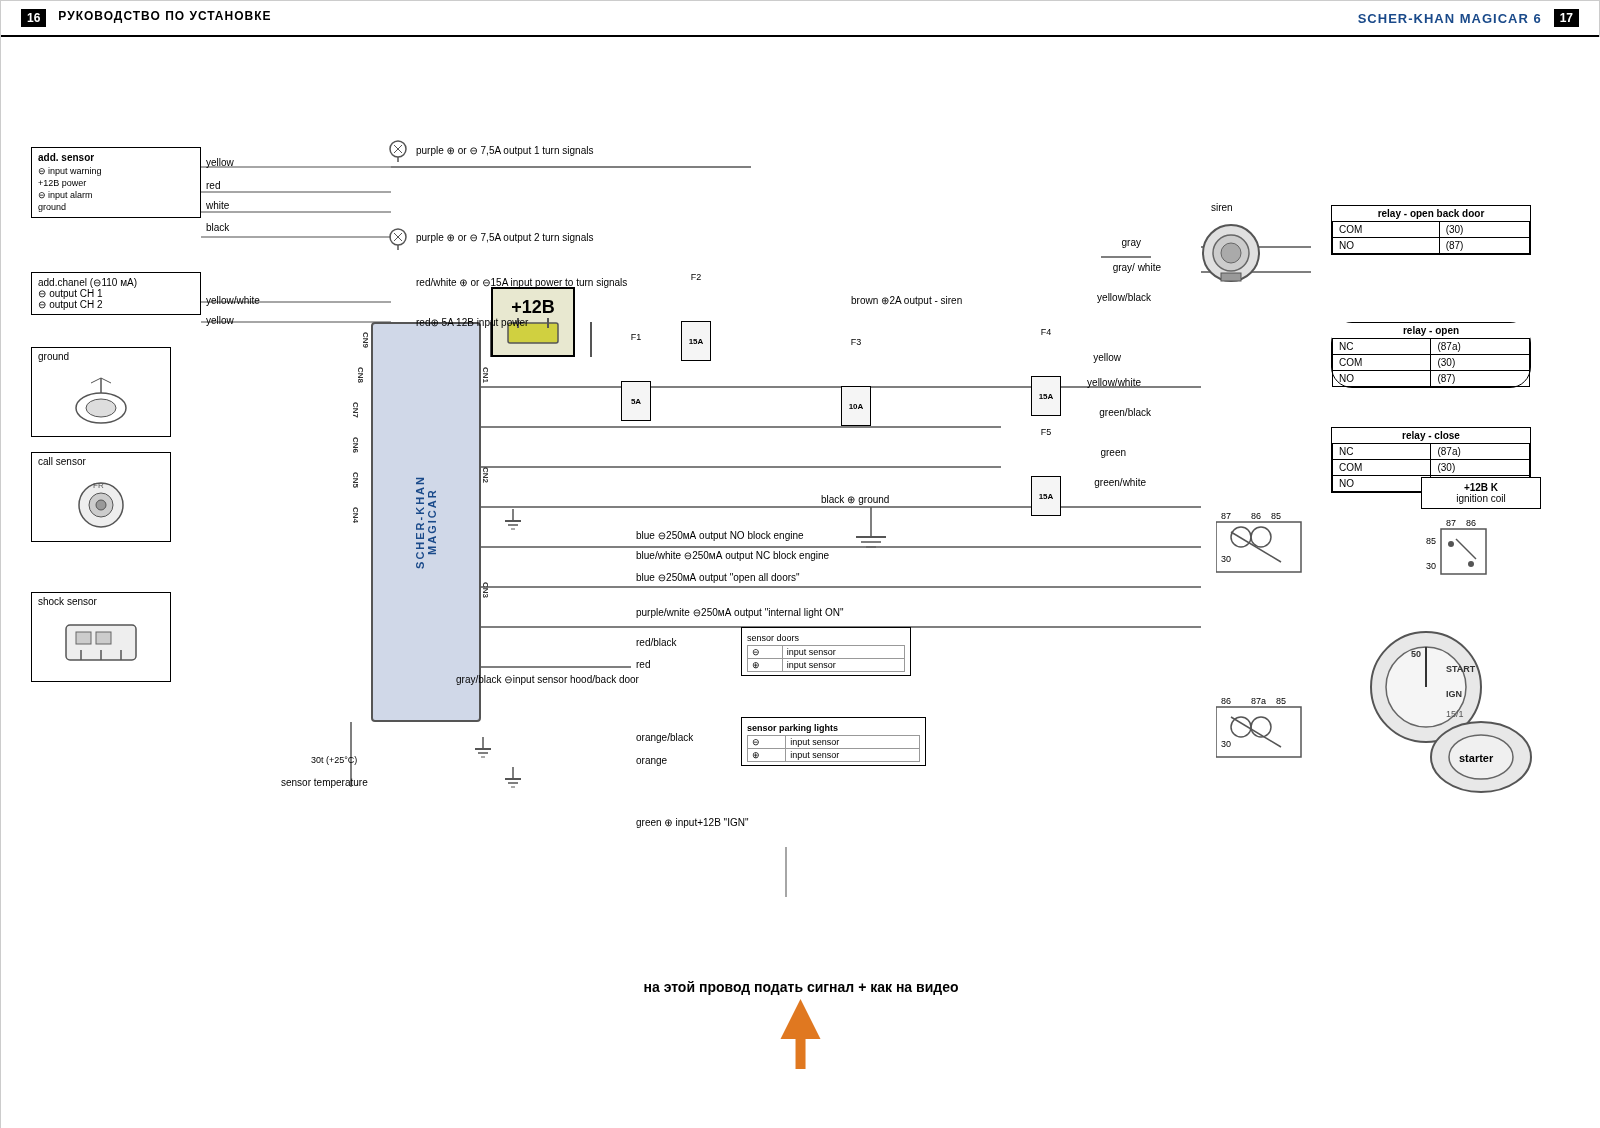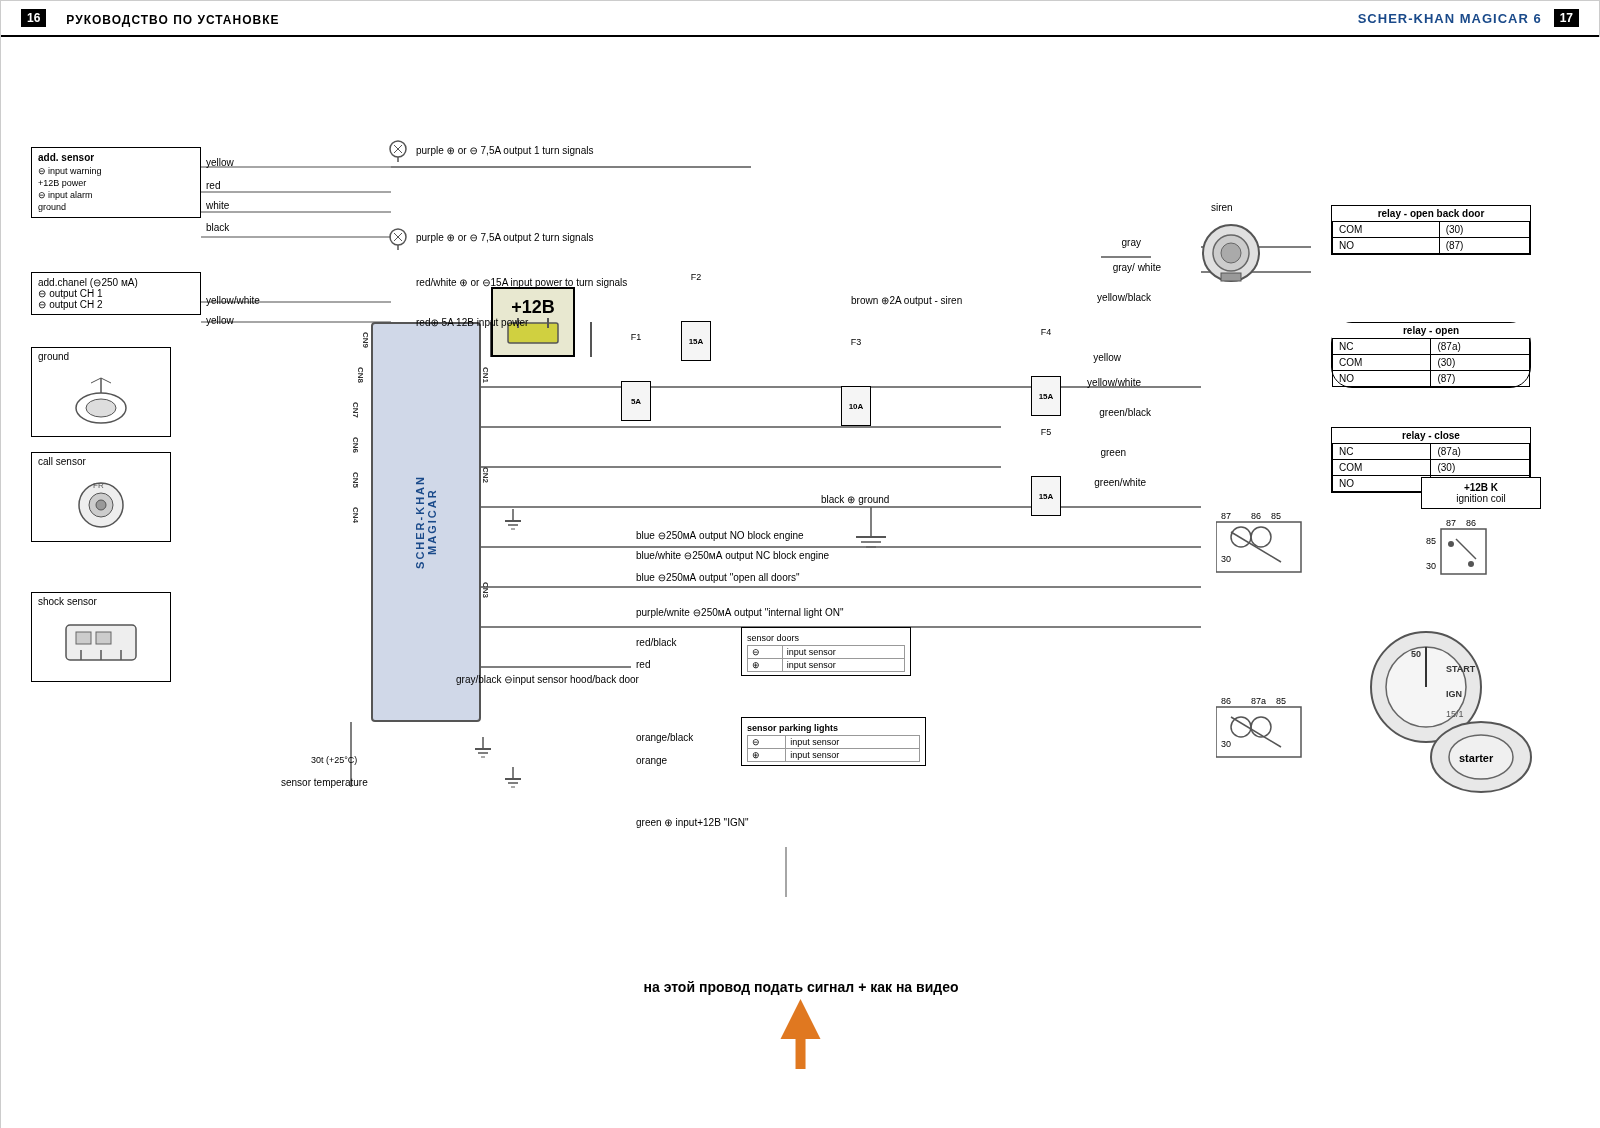--- a/index.html
+++ b/index.html
@@ -23,22 +23,22 @@
     .header {
       display: flex;
       justify-content: space-between;
       align-items: center;
       padding: 6px 20px;
       border-bottom: 2px solid #000;
       height: 36px;
     }
     .header-left {
       display: flex;
-      align-items: flex-end;
-      gap: 20px;
+      align-items: flex-start;
+      gap: 12px;
     }
     .page-num {
       background: #000;
       color: #fff;
       font-weight: bold;
       padding: 2px 6px;
       font-size: 12px;
     }
     .header-title {
       font-size: 12px;
@@ -400,21 +400,21 @@
       <div class="item">⊖ input alarm</div>
       <div class="item">ground</div>
     </div>
 
     <div class="text-label" style="top:120px;left:205px;">yellow</div>
     <div class="text-label" style="top:143px;left:205px;">red</div>
     <div class="text-label" style="top:163px;left:205px;">white</div>
     <div class="text-label" style="top:185px;left:205px;">black</div>
 
     <div class="component-box add-channel-box">
-      <div class="box-title">add.chanel (⊖250 мА)</div>
+      <div class="box-title">add.chanel (⊖110 мА)</div>
       <div class="item">⊖ output CH 1</div>
       <div class="item">⊖ output CH 2</div>
     </div>
 
     <div class="text-label" style="top:258px;left:205px;">yellow/white</div>
     <div class="text-label" style="top:278px;left:205px;">yellow</div>
 
     <div class="component-box antenna-box">
       <div class="box-label">ground</div>
       <div class="antenna-icon-area">

